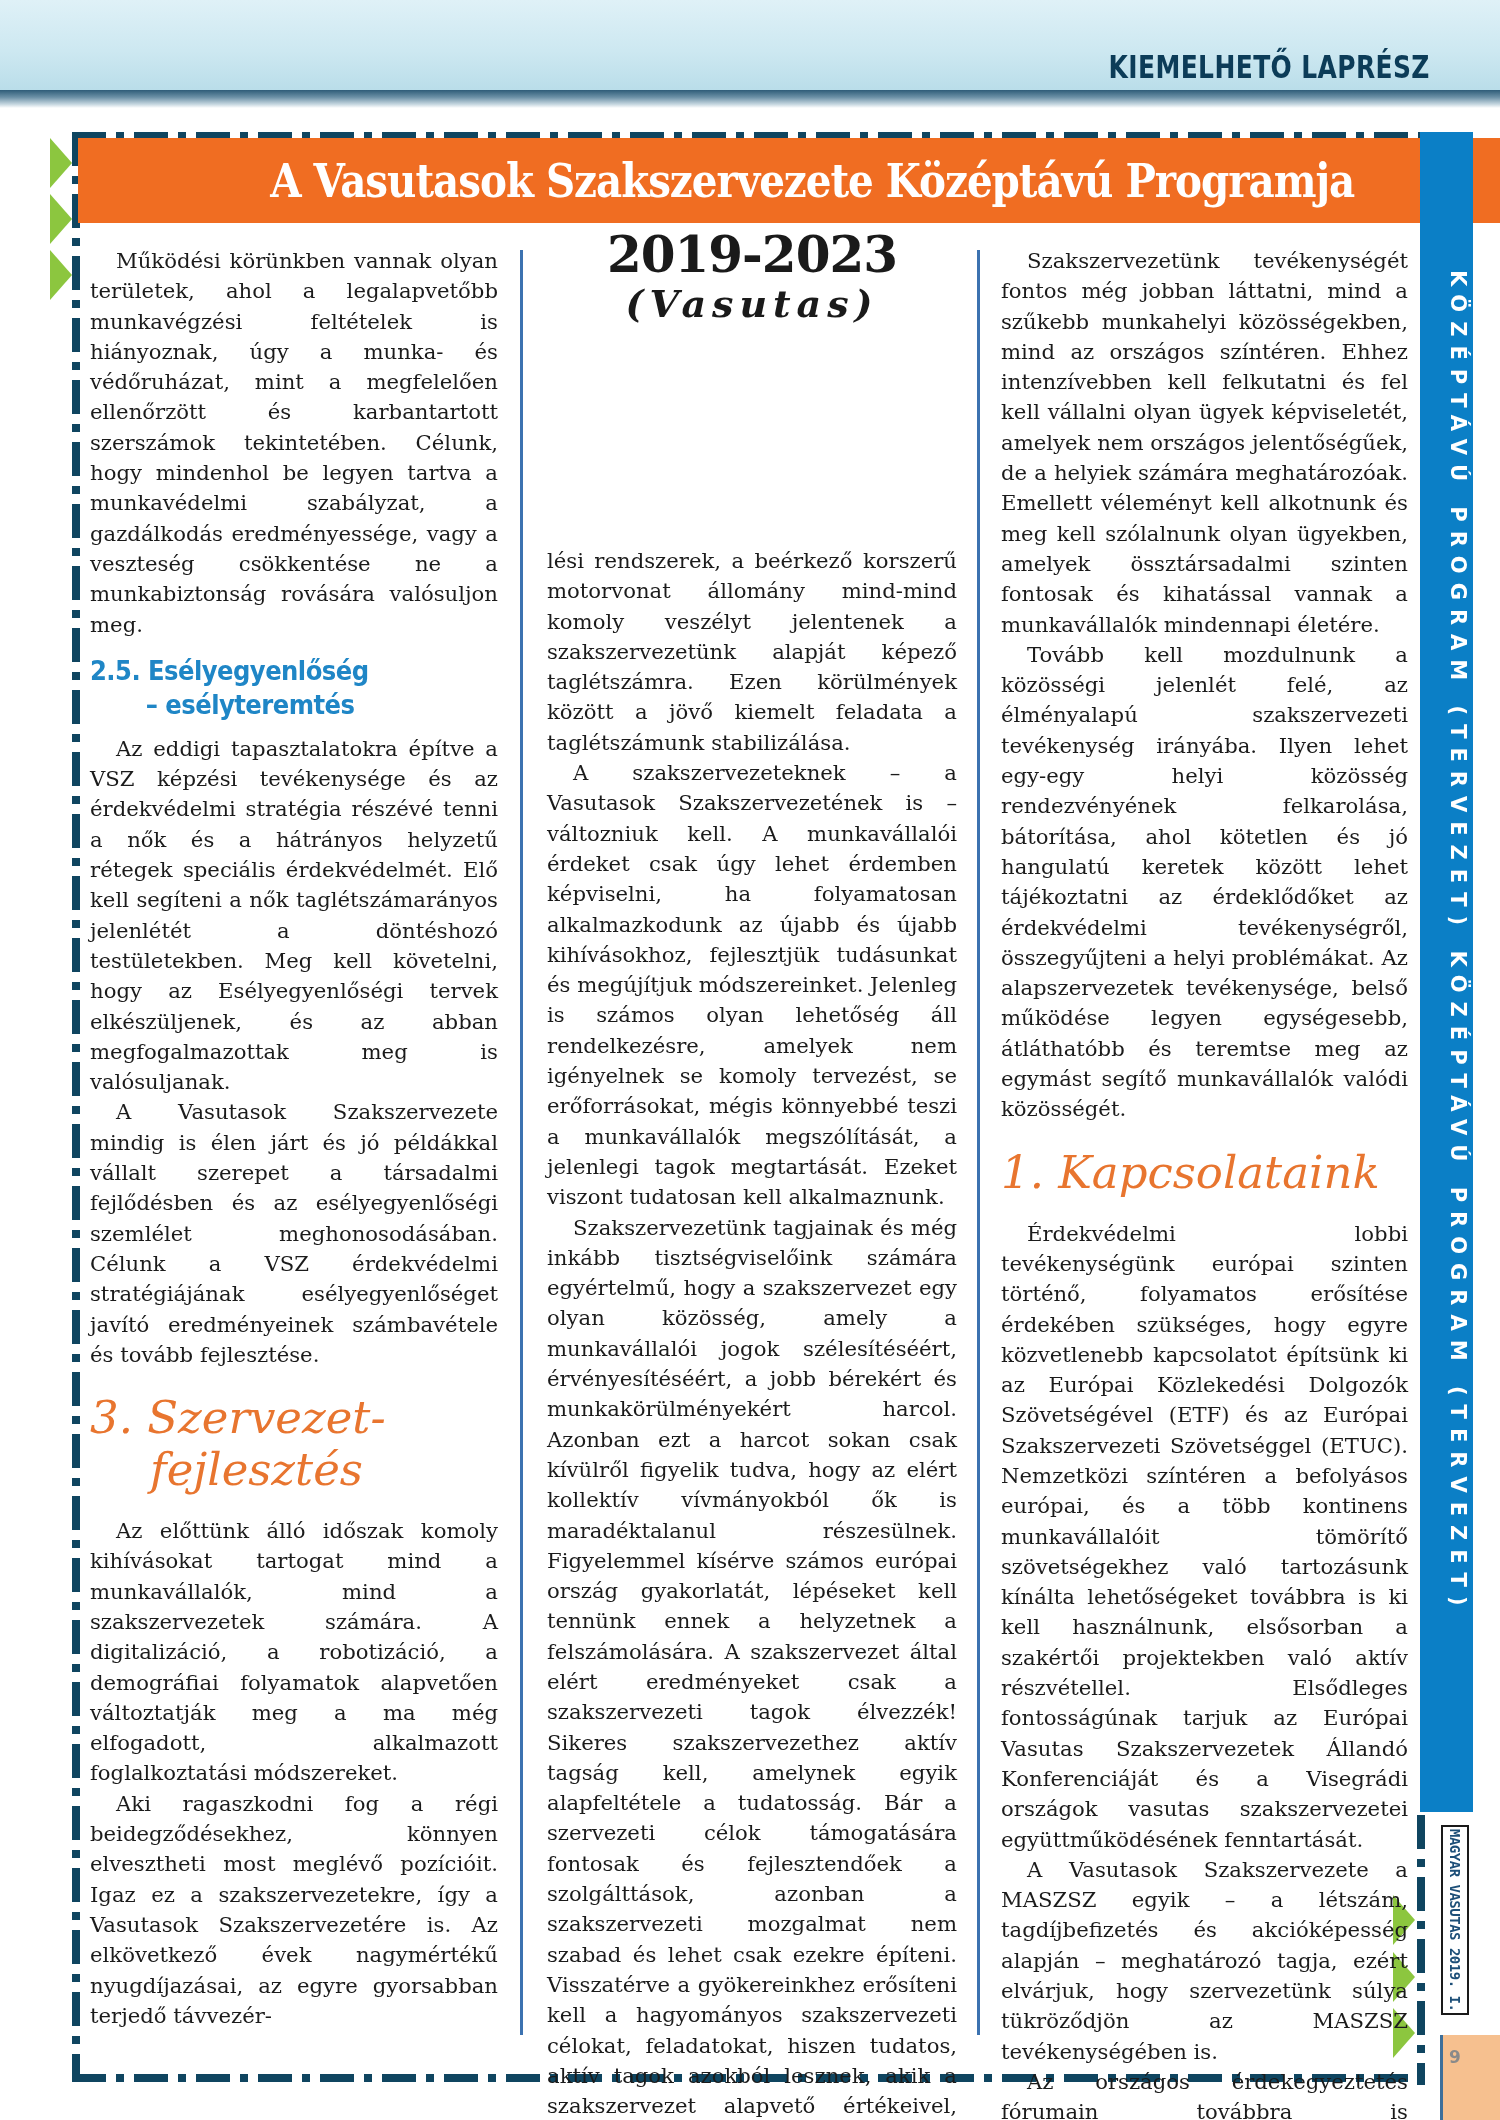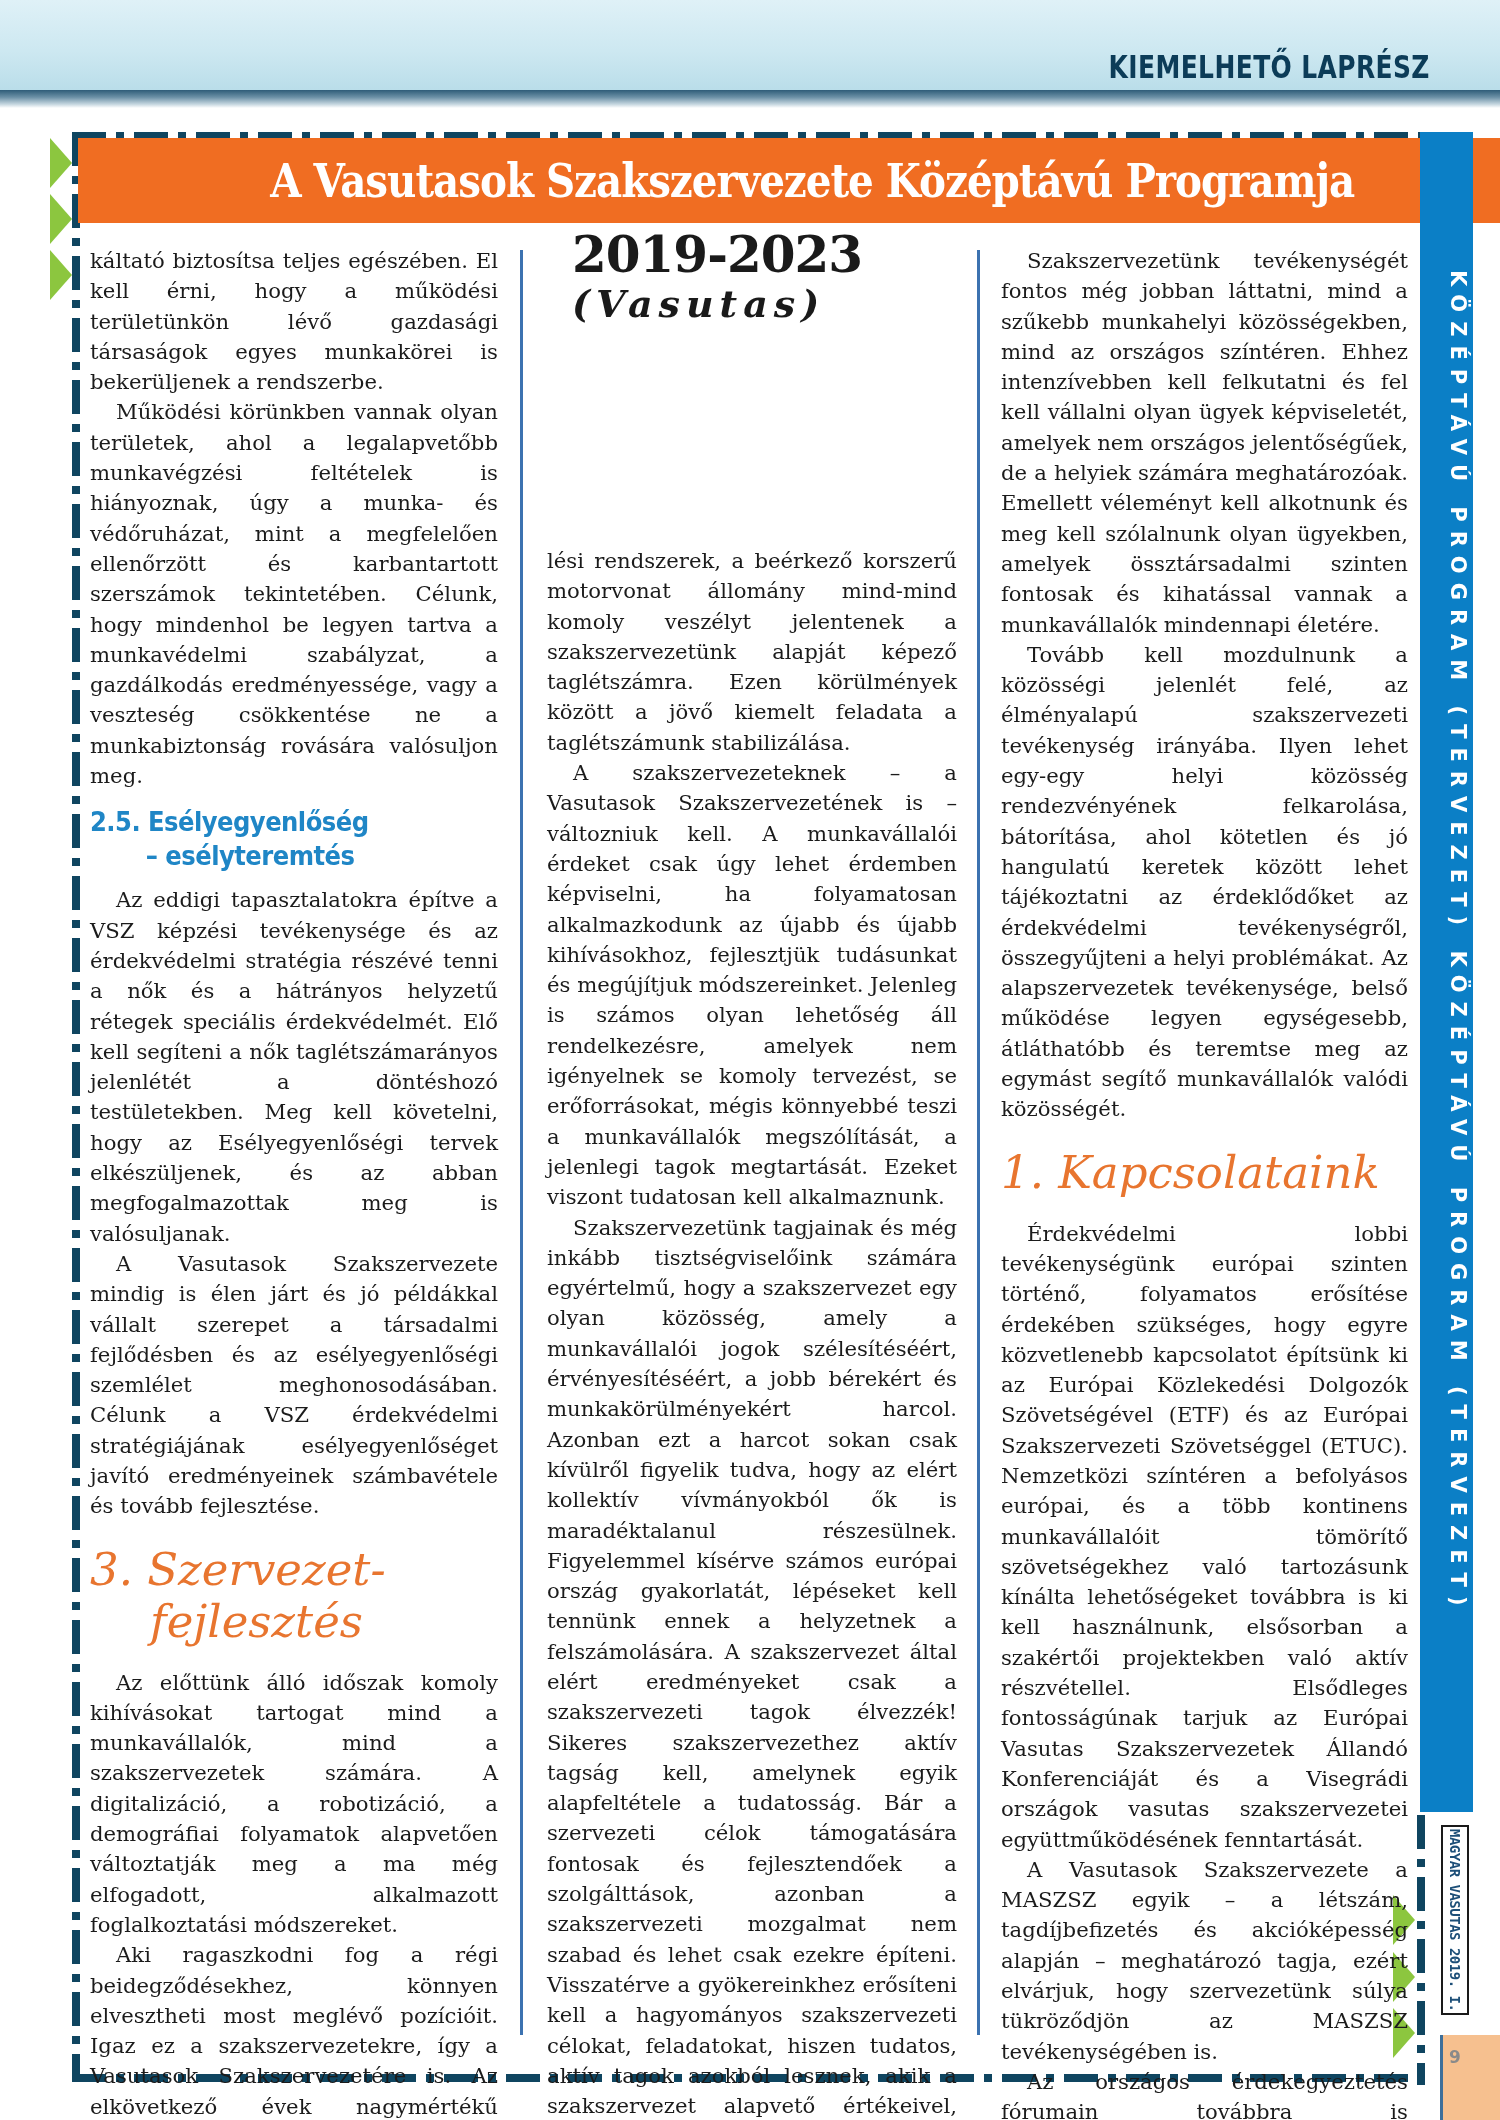--- a/index.html
+++ b/index.html
@@ -103,21 +103,21 @@
     transform: scaleX(0.9); transform-origin: left center;
   }
   .h-sub .second { display: block; padding-left: 62px; }
   .h-script {
     font-family: "DejaVu Serif", serif; font-style: italic; color: #e8752f;
     font-size: 45px; line-height: 52px; margin: 22px 0 20px 0; font-weight: 400;
   }
   .h-script .second { display: block; padding-left: 60px; }
 
   .mid-heading {
-    position: absolute; left: 572px; top: 228px; width: 410px; 
+    position: absolute; left: 547px; top: 228px; width: 410px; text-align: center;
   }
   .years {
     font-family: "DejaVu Serif", serif; font-weight: 900; font-size: 50px; line-height: 54px;
     color: #1a1a1a; letter-spacing: -1px;
   }
   .draft {
     font-family: "DejaVu Serif", serif; font-weight: 700; font-style: italic; font-size: 38px;
     line-height: 44px; color: #1a1a1a; letter-spacing: 6px;
   }
 </style>
@@ -156,21 +156,20 @@
 
 <div class="col-rule" style="left:520px; top:250px; height:1785px;"></div>
 <div class="col-rule" style="left:977px; top:250px; height:1785px;"></div>
 
 <div class="mid-heading">
   <div class="years">2019-2023</div>
   <div class="draft">(Vasutas)</div>
 </div>
 
 <div class="col col1">
-  <p class="noindent">káltató biztosítsa teljes egészében. El kell érni, hogy a működési területünkön lévő gazdasági társaságok egyes munkakörei is bekerüljenek a rendszerbe.</p>
   <p>Működési körünkben vannak olyan területek, ahol a legalapvetőbb munkavégzési feltételek is hiányoznak, úgy a munka- és védőruházat, mint a megfelelően ellenőrzött és karbantartott szerszámok tekintetében. Célunk, hogy mindenhol be legyen tartva a munkavédelmi szabályzat, a gazdálkodás eredményessége, vagy a veszteség csökkentése ne a munkabiztonság rovására valósuljon meg.</p>
   <div class="h-sub">
     <span>2.5. Esélyegyenlőség</span>
     <span class="second">– esélyteremtés</span>
   </div>
   <p>Az eddigi tapasztalatokra építve a VSZ képzési tevékenysége és az érdekvédelmi stratégia részévé tenni a nők és a hátrányos helyzetű rétegek speciális érdekvédelmét. Elő kell segíteni a nők taglétszámarányos jelenlétét a döntéshozó testületekben. Meg kell követelni, hogy az Esélyegyenlőségi tervek elkészüljenek, és az abban megfogalmazottak meg is valósuljanak.</p>
   <p>A Vasutasok Szakszervezete mindig is élen járt és jó példákkal vállalt szerepet a társadalmi fejlődésben és az esélyegyenlőségi szemlélet meghonosodásában. Célunk a VSZ érdekvédelmi stratégiájának esélyegyenlőséget javító eredményeinek számbavétele és tovább fejlesztése.</p>
   <div class="h-script">
     <span>3. Szervezet-</span>
     <span class="second">fejlesztés</span>

